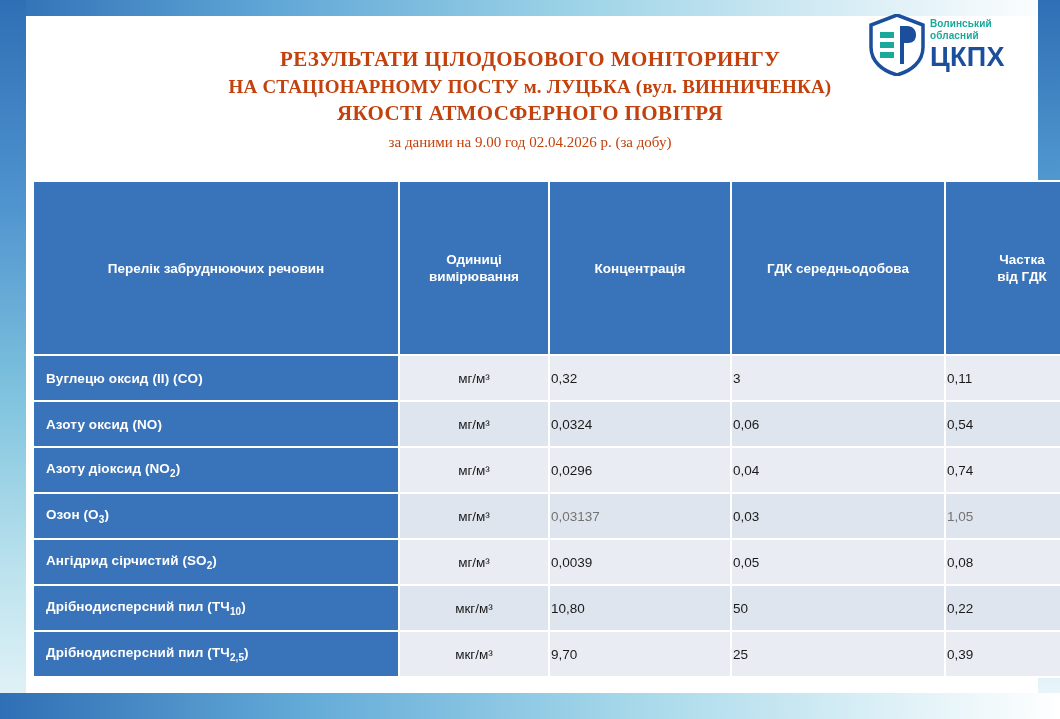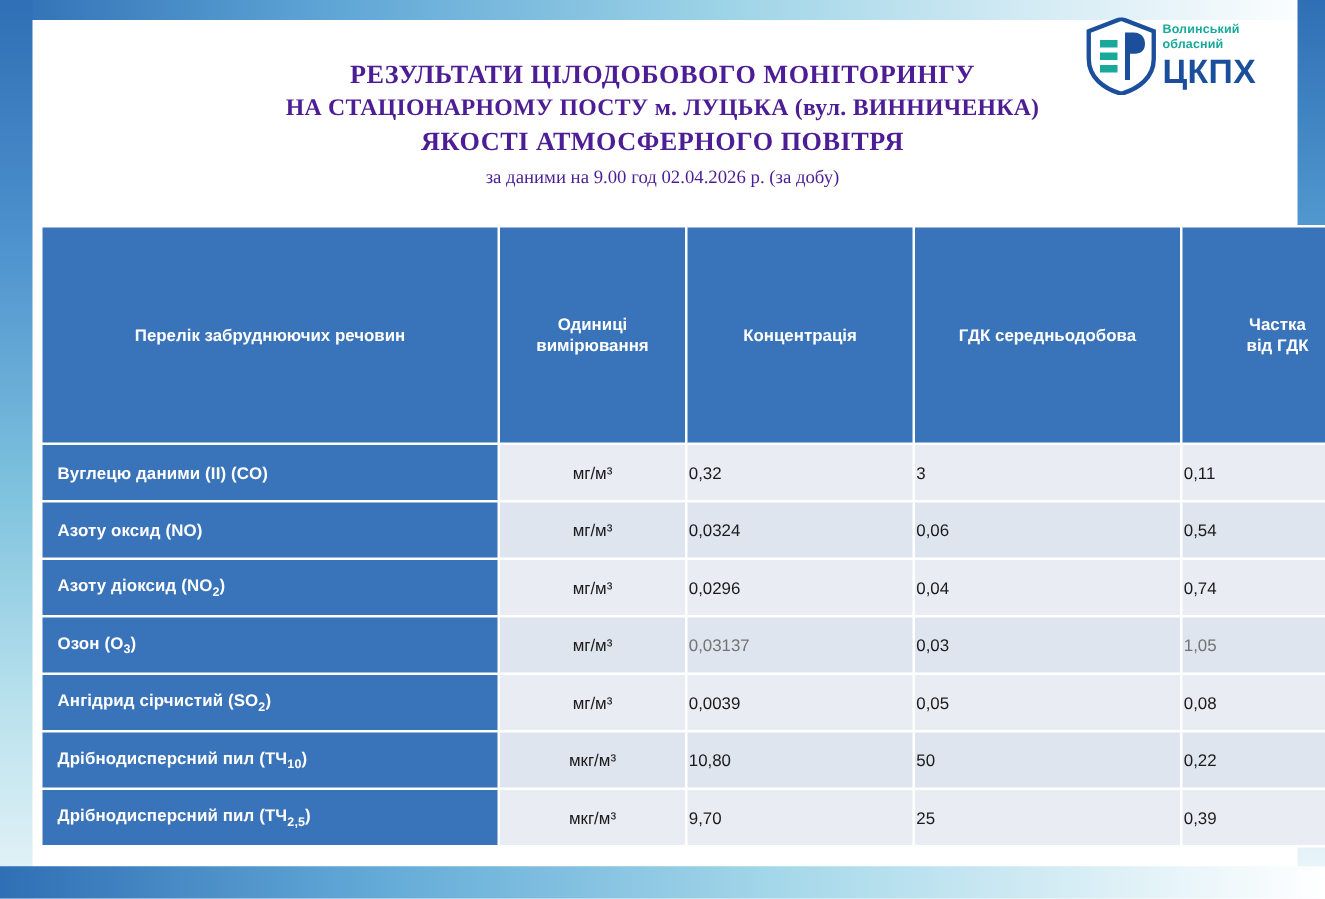--- a/index.html
+++ b/index.html
@@ -81,21 +81,21 @@
   }
 
   
   .title-block {
     position: absolute;
     top: 46px;
     left: 0;
     width: 1060px;
     text-align: center;
     font-family: "Liberation Serif", serif;
-    color: #4c1d95;
+    color: #c2410c;
   }
   .title-line {
     font-weight: bold;
     font-size: 21px;
     line-height: 27px;
     letter-spacing: 0.4px;
     white-space: nowrap;
   }
   .title-line.small {
     font-size: 19px;
@@ -217,21 +217,21 @@
         <th class="col-conc">Концентрація</th>
         <th class="col-gdk">ГДК середньодобова</th>
         <th class="col-part">
           <div>Частка</div>
           <div>від ГДК</div>
         </th>
       </tr>
     </thead>
     <tbody id="table-body">
         <tr>
-          <td class="name-cell">Вуглецю даними (II) (CO)</td>
+          <td class="name-cell">Вуглецю оксид (II) (CO)</td>
           <td class="unit-cell">мг/м³</td>
           <td class="val-cell">0,32</td>
           <td class="val-cell">3</td>
           <td class="val-cell">0,11</td>
         </tr>
         <tr class="alt">
           <td class="name-cell">Азоту  оксид (NO)</td>
           <td class="unit-cell">мг/м³</td>
           <td class="val-cell">0,0324</td>
           <td class="val-cell">0,06</td>

